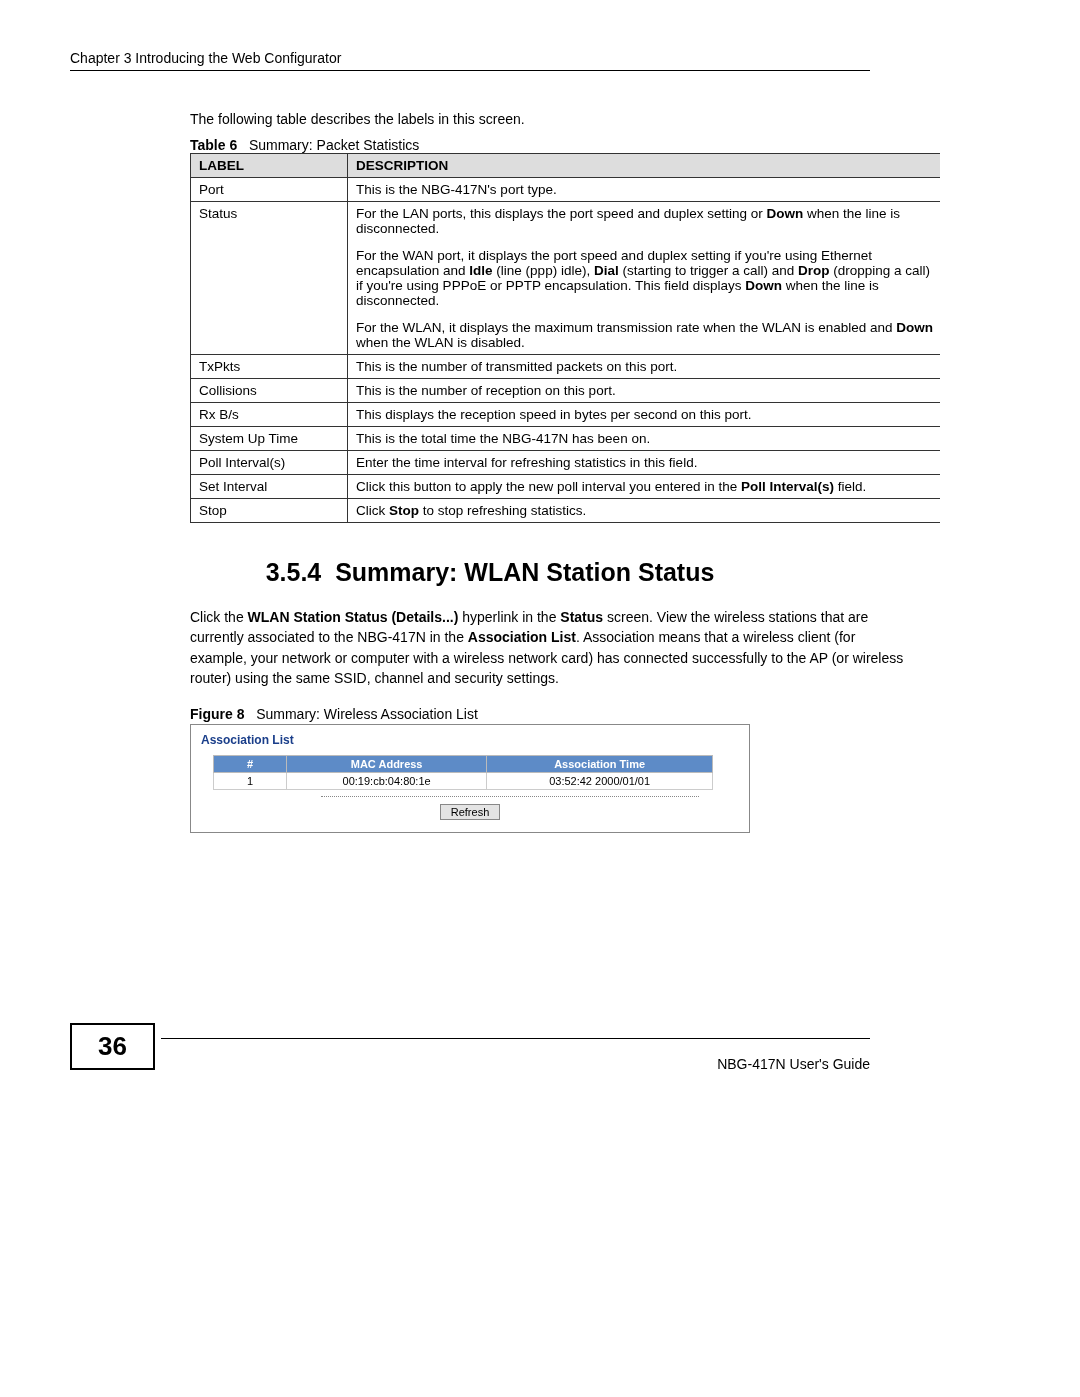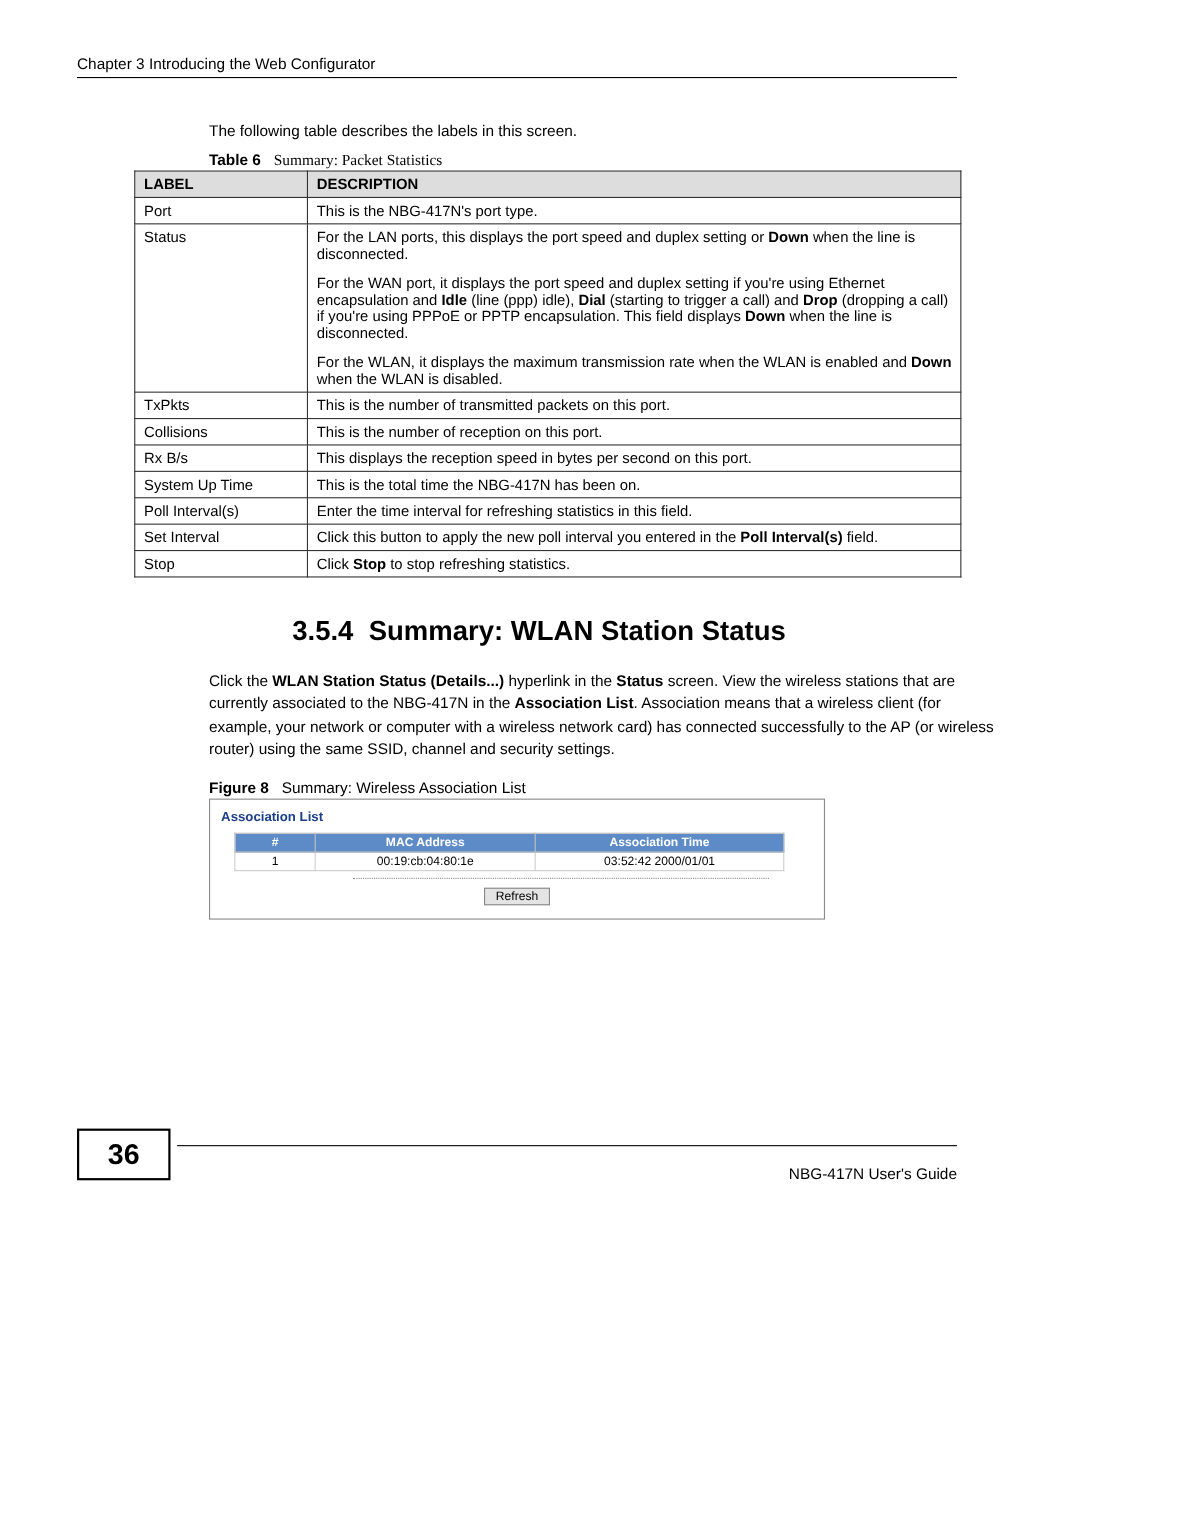--- a/index.html
+++ b/index.html
@@ -21,21 +21,21 @@
     margin: 40px 0 10px 120px;
   }
   .table-caption {
     margin: 5px 0 0 120px;
     font-size: 14px;
   }
   .table-caption b { font-weight: bold; }
   table.desc-table {
     border-collapse: collapse;
     width: 752px;
-    margin-left: 52px;
+    margin-left: 120px;
     font-size: 13.5px;
   }
   table.desc-table th, table.desc-table td {
     border: 1px solid #333;
     text-align: left;
     vertical-align: top;
     padding: 4px 8px;
   }
   table.desc-table th {
     background: #ddd;
@@ -143,21 +143,21 @@
 <body>
 
 <div class="header">
   <span>Chapter 3 Introducing the Web Configurator</span>
 </div>
 
 <p class="intro-text">The following table describes the labels in this screen.</p>
 
 <p class="table-caption">
   <b>Table 6</b>&nbsp;&nbsp;
-  <span style="font-family: Liberation Serif, serif;">Summary: Packet Statistics</span>
+  <span style="font-family: Liberation Sans, sans-serif;">Summary: Packet Statistics</span>
 </p>
 
 <table class="desc-table">
   <tbody>
       <tr>
     <th style="width:140px">LABEL</th>
     <th>DESCRIPTION</th>
   </tr>
   <tr>
     <td>Port</td>

